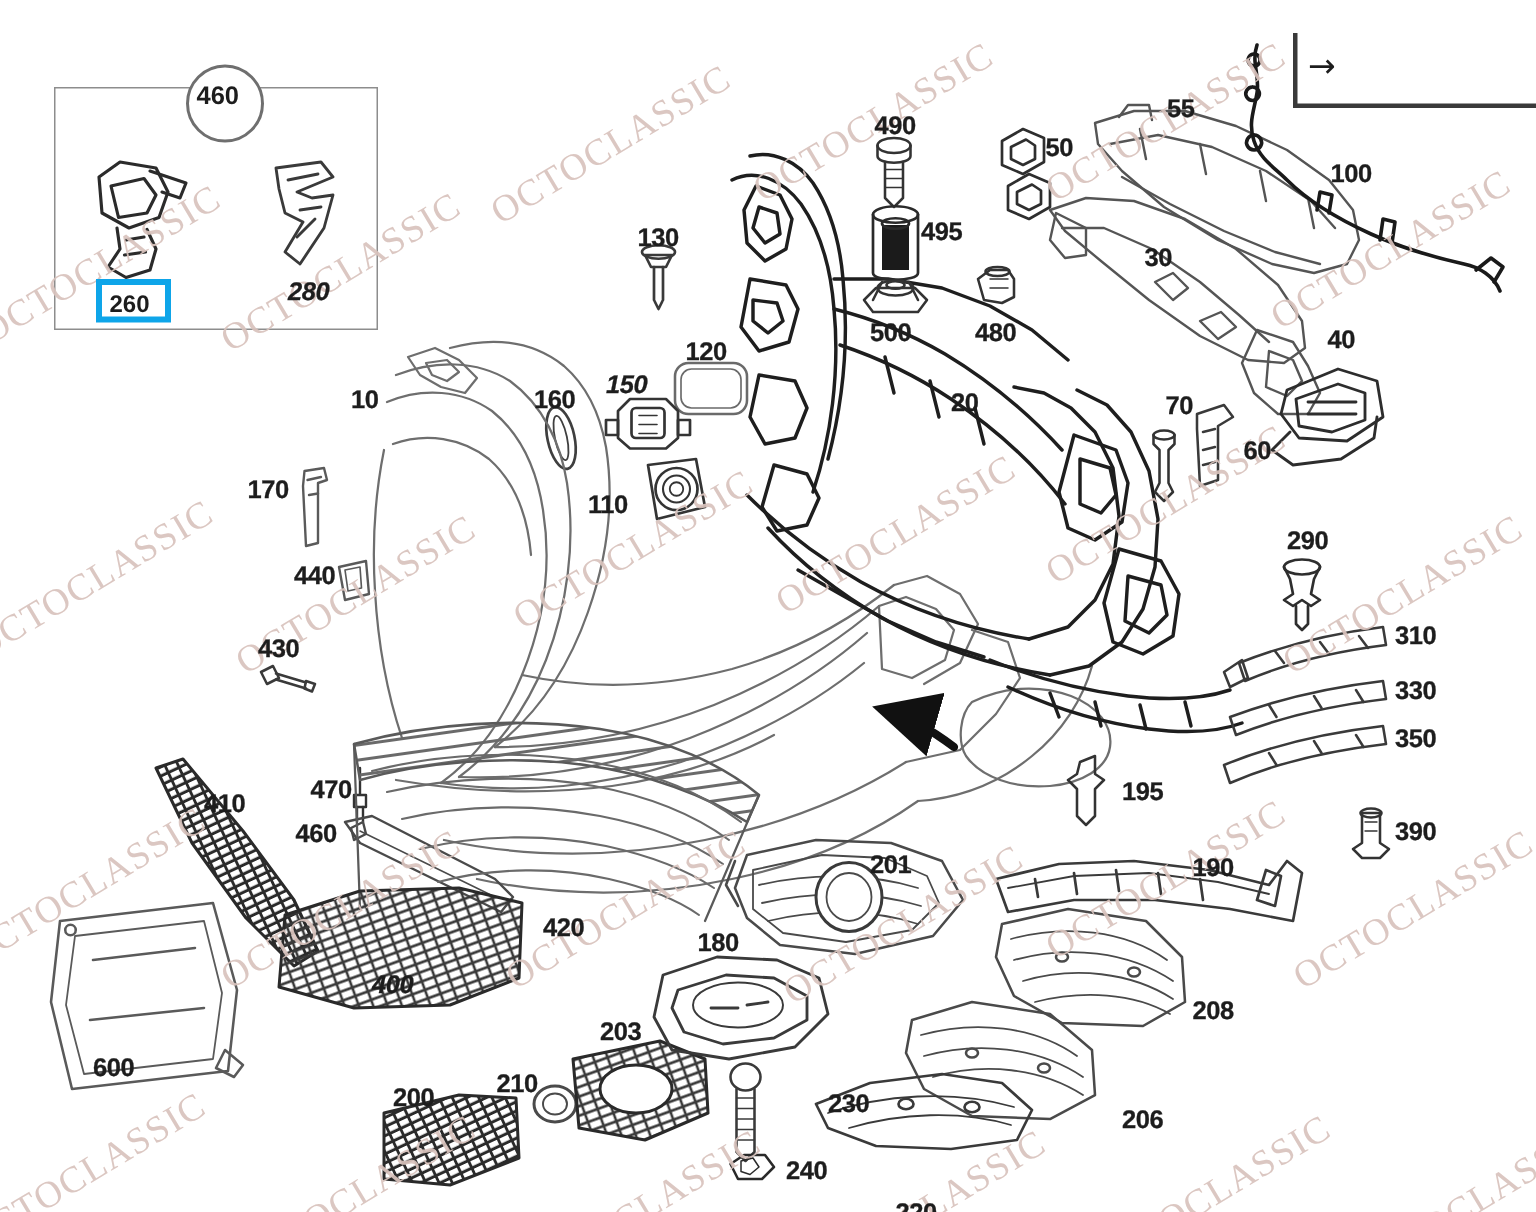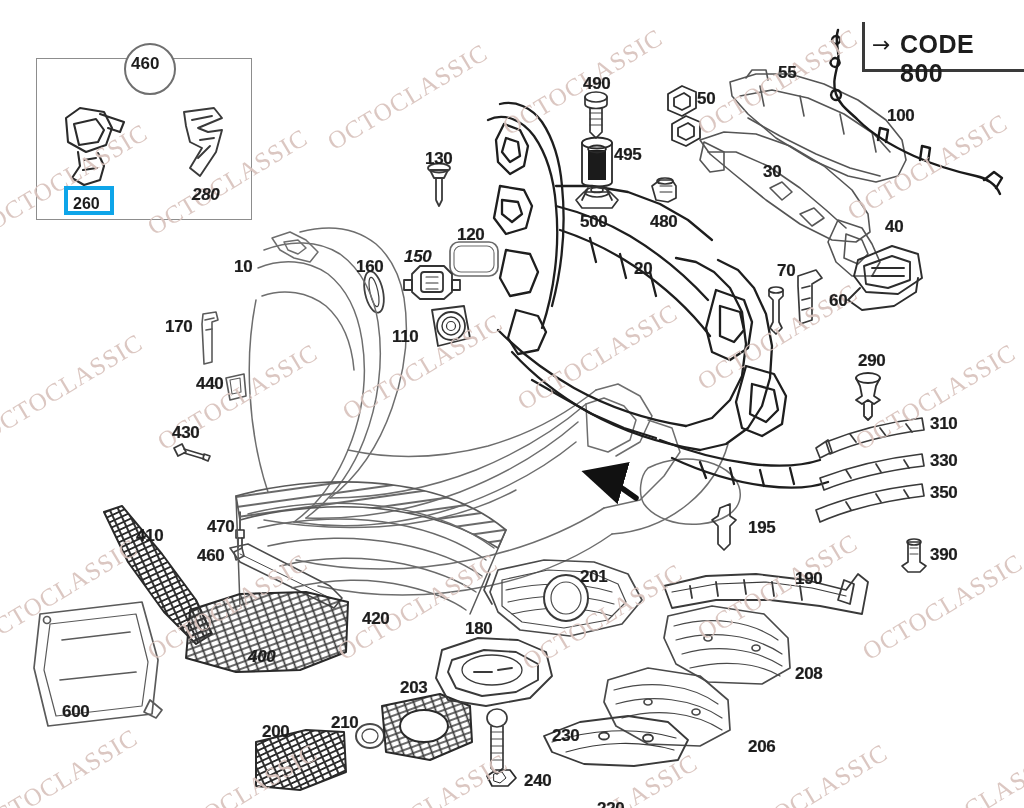--- a/index.html
+++ b/index.html
@@ -496,21 +496,20 @@
 
   <div id="inset-box"></div>
   <div id="circle-250"></div>
   <div id="label-250">460</div>
   <div id="hl-260">
     <span>260</span>
   </div>
 
   <div id="code-box"></div>
   <div id="code-arrow">→</div>
-  <div id="code-text">CODE 800</div>
 
   <div id="labels">
       <div class="lbl" style="left: 192px; top: 186px; font-style: italic;">280</div>
       <div class="lbl" style="left: 583px; top: 75px;">490</div>
       <div class="lbl" style="left: 614px; top: 146px;">495</div>
       <div class="lbl" style="left: 580px; top: 213px;">500</div>
       <div class="lbl" style="left: 650px; top: 213px;">480</div>
       <div class="lbl" style="left: 425px; top: 150px;">130</div>
       <div class="lbl" style="left: 457px; top: 226px;">120</div>
       <div class="lbl" style="left: 404px; top: 248px; font-style: italic;">150</div>

